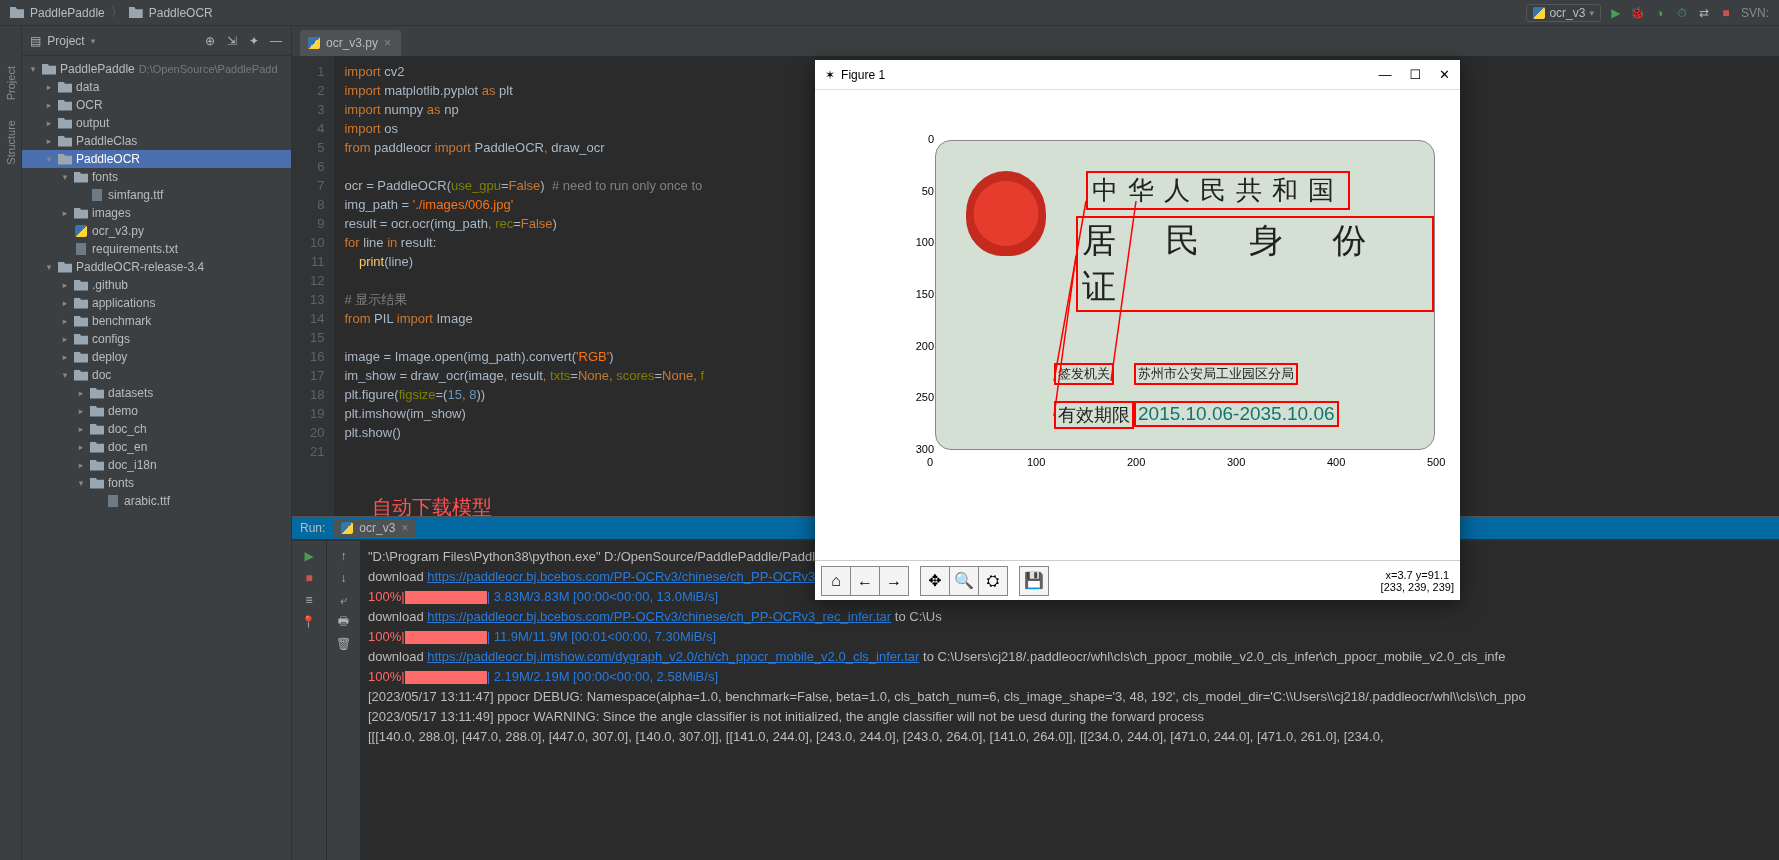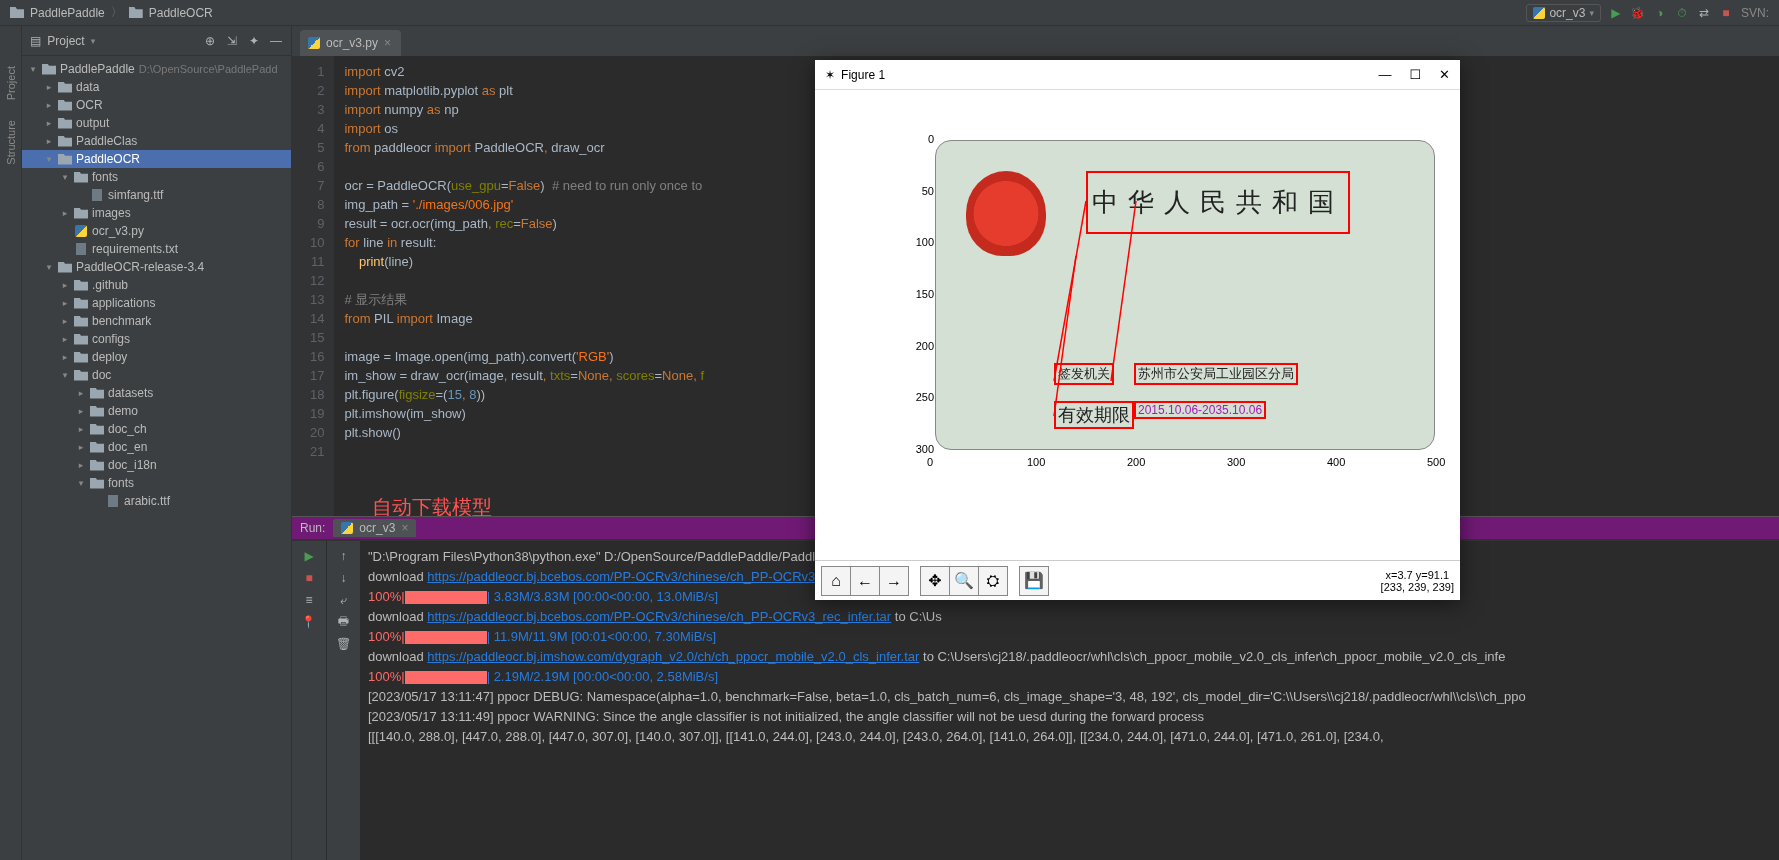--- a/index.html
+++ b/index.html
@@ -54,33 +54,33 @@
 .figwin { position:absolute; left:815px; top:60px; width:645px; height:540px; background:#fff; color:#000; display:flex; flex-direction:column; box-shadow:0 4px 20px rgba(0,0,0,.5); }
 .figwin .titlebar { height:30px; display:flex; align-items:center; justify-content:space-between; padding:0 10px; border-bottom:1px solid #ddd; }
 .figwin .titlebar .tl { display:flex; gap:6px; align-items:center; font-size:12px; }
 .figwin .titlebar .tr { display:flex; gap:18px; }
 .figwin .titlebar .tr span { cursor:pointer; font-size:13px; }
 .plot { flex:1; position:relative; padding:10px 30px 10px 50px; }
 .axes { position:relative; width:100%; height:100%; }
 .ytick, .xtick { position:absolute; font-size:11px; color:#000; }
 .card { position:absolute; left:70px; top:40px; width:500px; height:310px; background:#d5e0d5; border:1px solid #888; border-radius:16px; overflow:hidden; }
 .card .emblem { position:absolute; left:30px; top:30px; width:80px; height:85px; background:radial-gradient(circle,#e63c2e 55%,#c52a1f 56%); border-radius:50% 50% 45% 45%; }
-.card .line1 { position:absolute; left:150px; top:30px; font-size:26px; font-family:Liberation Sans, sans-serif; letter-spacing:10px; color:#222; border:2px solid #ff0000; padding:12px 4px;}
+.card .line1 { position:absolute; left:150px; top:30px; font-size:26px; font-family:Liberation Sans, sans-serif; letter-spacing:10px; color:#222; border:2px solid #ff0000; padding:0 4px;}
 .card .line2 { position:absolute; left:140px; top:75px; font-size:34px; font-family:"SimHei",sans-serif; letter-spacing:20px; color:#222; border:2px solid #ff0000; padding:0 4px;}
 .card .auth-lbl { position:absolute; left:118px; top:222px; font-size:13px; font-family:"SimHei",sans-serif; color:#222; border:2px solid #ff0000; padding:0 2px;}
 .card .auth-val { position:absolute; left:198px; top:222px; font-size:13px; font-family:"SimHei",sans-serif; color:#222; border:2px solid #ff0000; padding:0 2px;}
 .card .valid-lbl { position:absolute; left:118px; top:260px; font-size:18px; font-family:"SimHei",sans-serif; color:#222; border:2px solid #ff0000; padding:0 2px;}
-.card .valid-val { position:absolute; left:198px; top:260px; font-size:12px; font-family:"SimHei",sans-serif; color:#a21caf; border:2px solid #ff0000; padding:0 2px;}
+.card .valid-val { position:absolute; left:198px; top:260px; font-size:19px; font-family:"SimHei",sans-serif; color:#0f766e; border:2px solid #ff0000; padding:0 2px;}
 .card svg.ocrlines { position:absolute; left:0; top:0; width:100%; height:100%; pointer-events:none; }
 .fig-toolbar { height:40px; border-top:1px solid #ccc; display:flex; align-items:center; padding:0 6px; justify-content:space-between; }
 .fig-toolbar .tbl { display:flex; }
 .fig-toolbar .btn { width:30px; height:30px; border:1px solid #888; margin-right:-1px; display:flex; align-items:center; justify-content:center; font-size:16px; cursor:pointer; background:#f4f4f4; }
 .fig-toolbar .grp { display:flex; margin-right:12px; }
 .fig-toolbar .coords { font-family:monospace; font-size:11px; text-align:center; color:#000; }
-.run-tab-bar { height:24px; background:#701a75; border-top:1px solid #555; border-bottom:1px solid #323232; display:flex; align-items:center; padding:0 8px; gap:8px; }
+.run-tab-bar { height:24px; background:#0369a1; border-top:1px solid #555; border-bottom:1px solid #323232; display:flex; align-items:center; padding:0 8px; gap:8px; }
 .run-tab { background:#4e5254; padding:2px 8px; border-radius:3px 3px 0 0; display:flex; gap:6px; align-items:center; }
 .runconfig { display:flex; align-items:center; gap:4px; background:#3c3f41; border:1px solid #555; border-radius:3px; padding:1px 6px; }
 </style>
 </head>
 <body>
 
 <div class="breadcrumb-bar">
   <div class="left">
     <span class="folder-ic"></span>
     <span>PaddlePaddle</span>
@@ -384,20 +384,21 @@
       <span>—</span>
       <span>☐</span>
       <span>✕</span>
     </div>
   </div>
   <div class="plot">
     <div class="axes" id="axes">
       <div class="card">
         <div class="emblem"></div>
         <div class="line1">中华人民共和国</div>
+        <div class="line2">居 民 身 份 证</div>
         <div class="auth-lbl">签发机关</div>
         <div class="auth-val">苏州市公安局工业园区分局</div>
         <div class="valid-lbl">有效期限</div>
         <div class="valid-val">2015.10.06-2035.10.06</div>
         <svg class="ocrlines">
           <line x1="150" y1="60" x2="118" y2="240" stroke="red" stroke-width="1.5"></line>
           <line x1="200" y1="60" x2="175" y2="240" stroke="red" stroke-width="1.5"></line>
           <line x1="140" y1="115" x2="118" y2="275" stroke="red" stroke-width="1.5"></line>
         </svg>
       </div>

